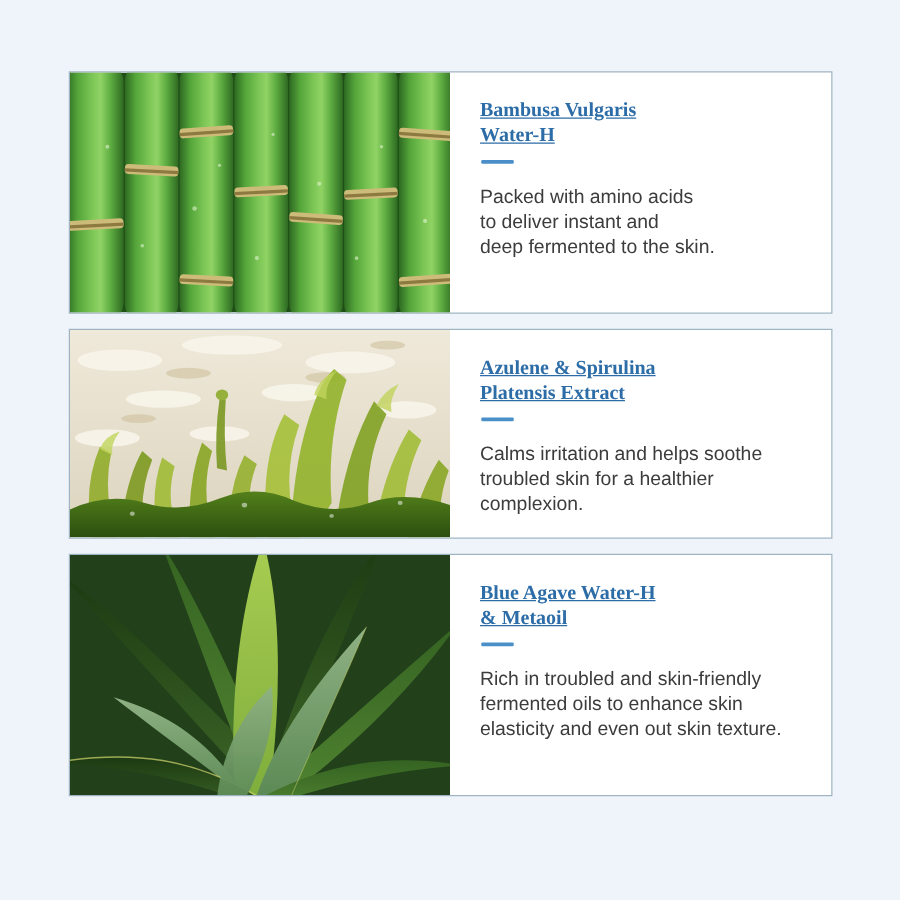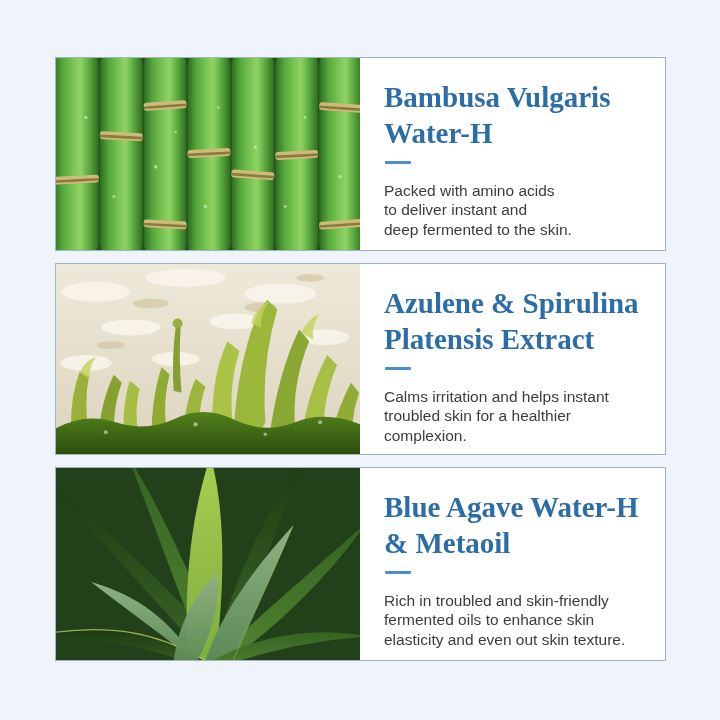--- a/index.html
+++ b/index.html
@@ -23,37 +23,38 @@
   .stack{
     position:absolute;left:55px;top:57px;width:611px;
     display:flex;flex-direction:column;gap:12px;
   }
   .card{
     box-sizing:border-box;height:194px;
     display:flex;flex-direction:row;
     background:var(--card-background);
     border:1px solid var(--card-border-color);
   }
-  .card:nth-of-type(2){height:192px;}
+  .card:nth-of-type(2){height:168px;}
   .card-image{
     flex:0 0 304px;width:304px;height:100%;
     overflow:hidden;position:relative;
   }
   .card-image svg{display:block;width:100%;height:100%;}
   .card-text{
     flex:1;min-width:0;
     padding:21px 16px 0 24px;
   }
   .card-title{
     margin:0;
     font-family:"Liberation Serif",serif;
     font-weight:700;
-    font-size:29px;line-height:1.25;
+    font-size:16px;line-height:1.25;
     color:var(--heading-color);
     white-space:pre-line;
+    text-decoration:underline;
   }
   .title-divider{
     width:26px;height:3px;border-radius:1px;
     background:var(--divider-color);
     margin:9px 0 17px 1px;
   }
   .card-desc{
     margin:0;
     font-size:15.5px;line-height:1.29;
     color:var(--body-text-color);
@@ -206,21 +207,21 @@
               <circle cx="140" cy="162" r="2.2"></circle>
             <circle cx="210" cy="172" r="1.8"></circle>
               <circle cx="265" cy="160" r="2"></circle>
           </g>
         </svg>
       </div>
       <div class="card-text">
         <h2 class="card-title">Azulene &amp; Spirulina
 Platensis Extract</h2>
         <div class="title-divider"></div>
-        <p class="card-desc">Calms irritation and helps instant
+        <p class="card-desc">Calms irritation and helps soothe
 troubled skin for a healthier
 complexion.</p>
       </div>
     </div>
 
     <div class="card">
       <div class="card-image">
         <svg viewBox="0 0 305 194" preserveAspectRatio="none" xmlns="http://www.w3.org/2000/svg">
           <defs>
             <linearGradient id="agDark" x1="0" y1="1" x2="0" y2="0">

